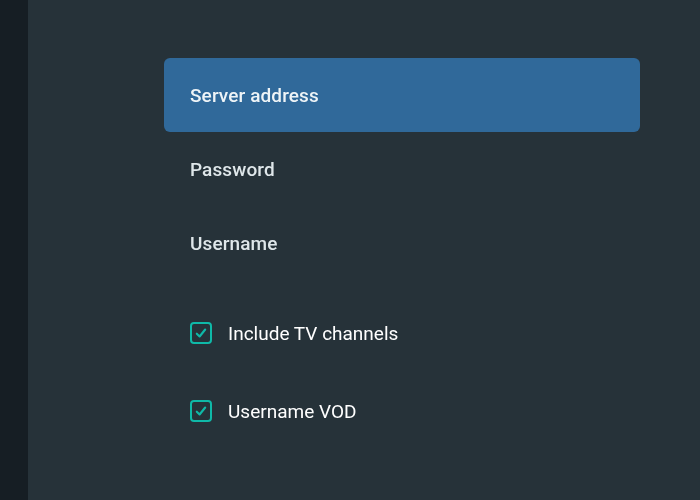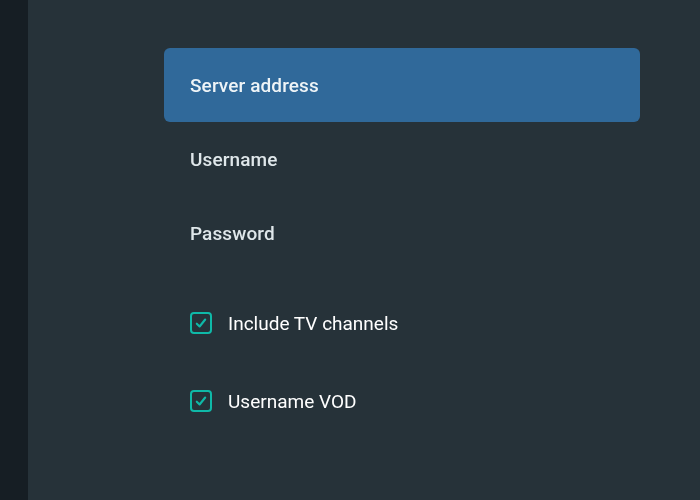--- a/index.html
+++ b/index.html
@@ -39,20 +39,21 @@
   .row {
     height: 74px;
     display: flex;
     align-items: center;
     border-radius: 6px;
     padding-left: 26px;
     box-sizing: border-box;
   }
   .row.selected {
     background: #30699a;
+    margin-top: 10px;
   }
   .row-label {
     color: #dfe7ea;
     font-size: 19px;
     font-weight: 500;
     letter-spacing: 0.1px;
   }
   .row.selected .row-label {
     color: #eef4f7;
   }
@@ -97,25 +98,25 @@
   <div class="gutter-dark"></div>
   <div class="gutter-mid"></div>
   <div class="main">
     <div class="list">
 
       <div class="row selected">
         <span class="row-label">Server address</span>
       </div>
 
       <div class="row">
-        <span class="row-label">Username</span>
+        <span class="row-label">Password</span>
       </div>
 
       <div class="row">
-        <span class="row-label">Password</span>
+        <span class="row-label">Username</span>
       </div>
 
       <div class="gap-after-inputs"></div>
 
       <div class="check-row">
         <span class="checkbox">
           <svg viewBox="0 0 20 20" width="14" height="14">
               <polyline points="4,11 8,15 16,5"></polyline>
             </svg>
         </span>

